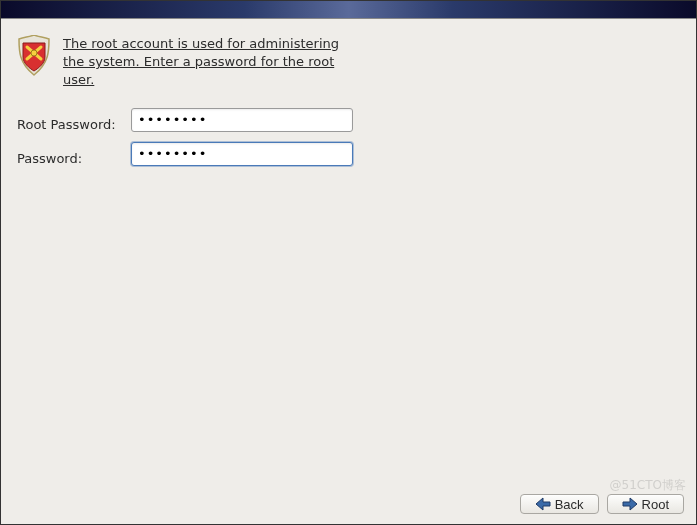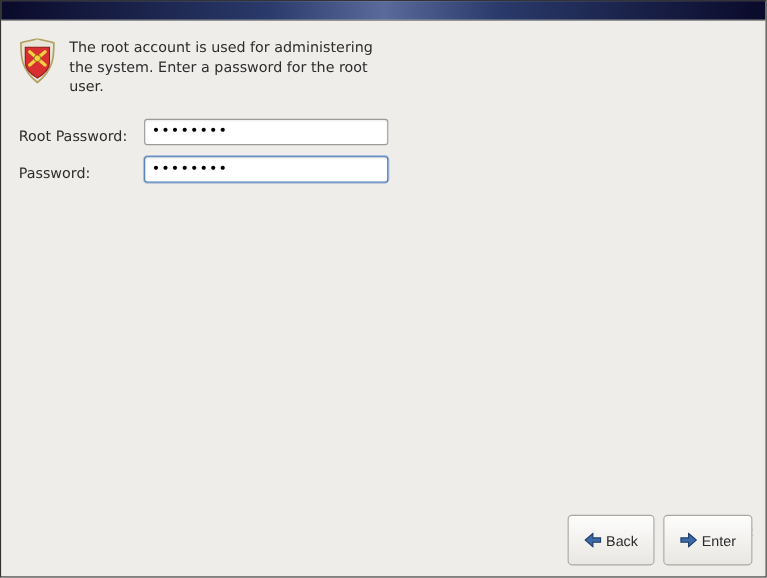--- a/index.html
+++ b/index.html
@@ -20,20 +20,21 @@
       border-bottom: 1px solid #888;
     }
     .content {
       padding: 16px 16px 0 16px;
     }
     .intro-row {
       display: flex;
       align-items: flex-start;
       gap: 12px;
       margin-bottom: 18px;
+      text-decoration: underline;
     }
     .shield-icon {
       width: 34px;
       height: 42px;
       flex-shrink: 0;
     }
     .intro-text {
       line-height: 1.4;
       max-width: 300px;
     }
@@ -68,21 +69,21 @@
       position: absolute;
       bottom: 10px;
       right: 12px;
       display: flex;
       gap: 8px;
     }
     .nav-button {
       display: inline-flex;
       align-items: center;
       gap: 4px;
-      height: 46px;
+      height: 20px;
       padding: 0 14px;
       font-size: 13px;
       color: #2c2c2c;
       background: linear-gradient(to bottom, #fdfdfc, #e9e7e2);
       border: 1px solid #a9a7a2;
       border-radius: 4px;
       cursor: pointer;
       box-shadow: 0 1px 0 rgba(255,255,255,0.6) inset;
     }
     .arrow-icon {
@@ -139,15 +140,15 @@
       </svg>
     </span>
     <span>Back</span>
   </button>
   <button class="nav-button">
     <span class="arrow-icon">
       <svg viewBox="0 0 16 14" width="16" height="14">
         <path d="M8 1 L15 7 L8 13 L8 9 L1 9 L1 5 L8 5 Z" fill="#3a6aa8" stroke="#1f3a66" stroke-width="1"></path>
       </svg>
     </span>
-    <span>Enter</span>
+    <span>Root</span>
   </button>
 </div>
 
 </body></html>

